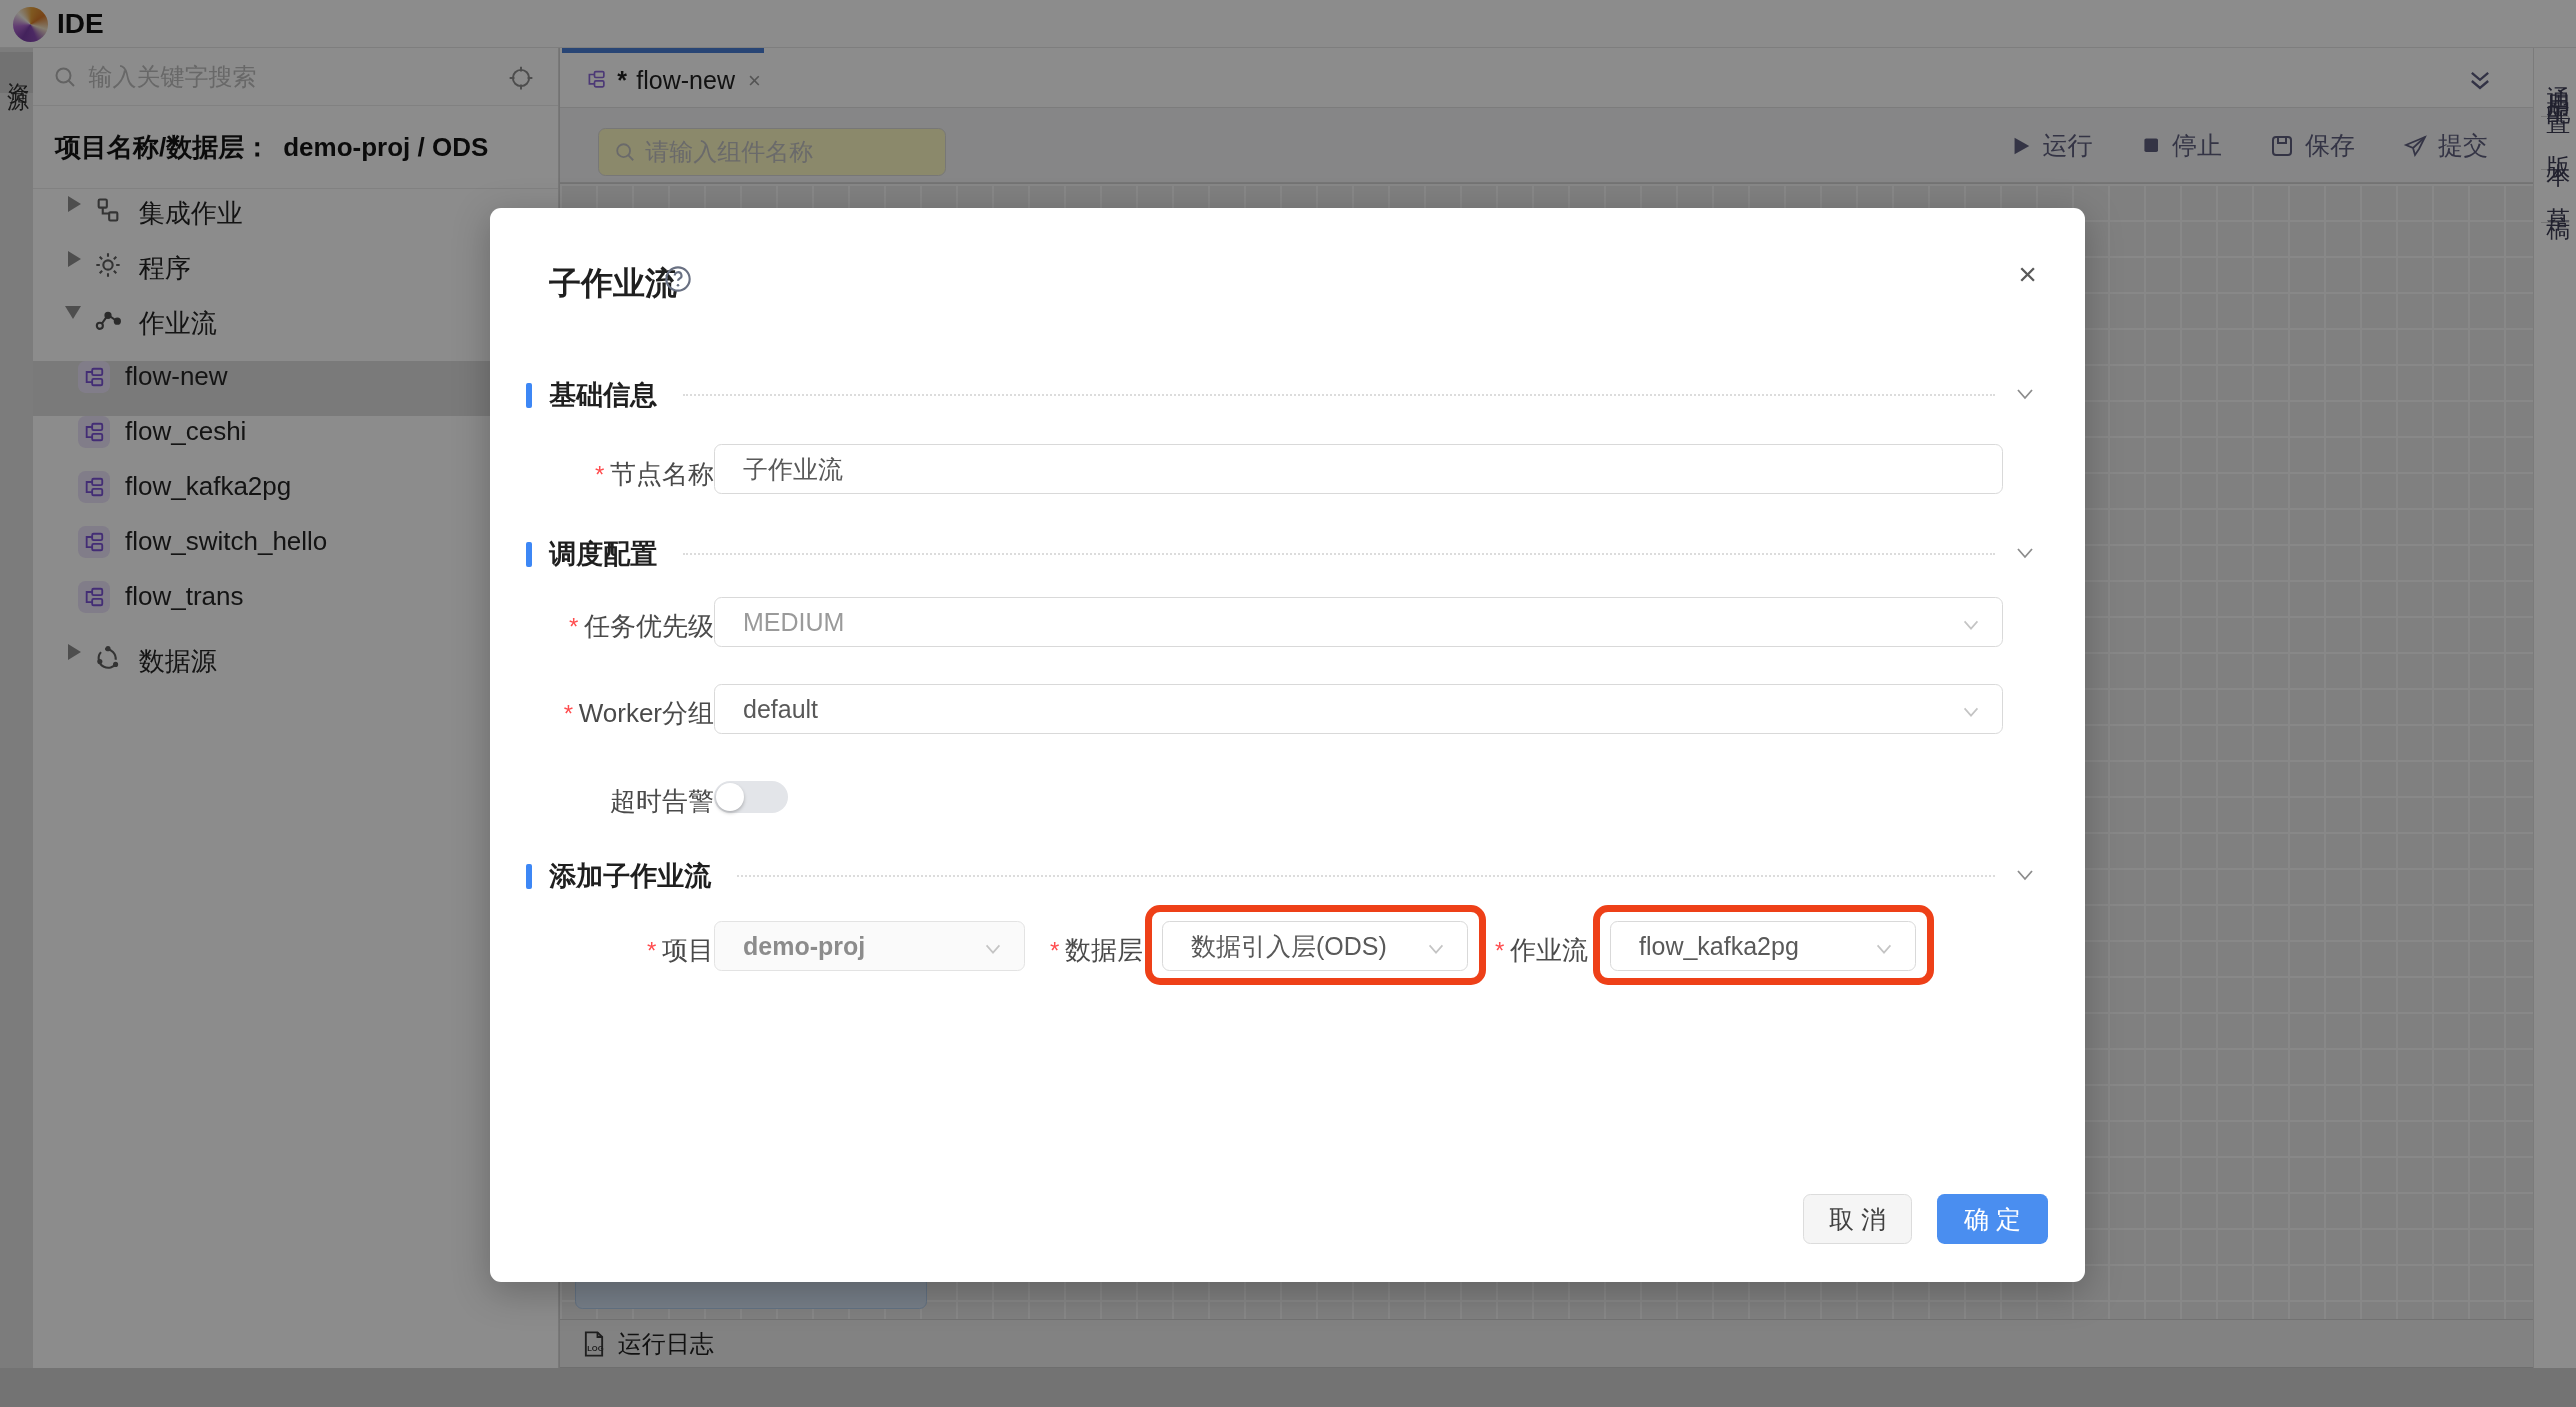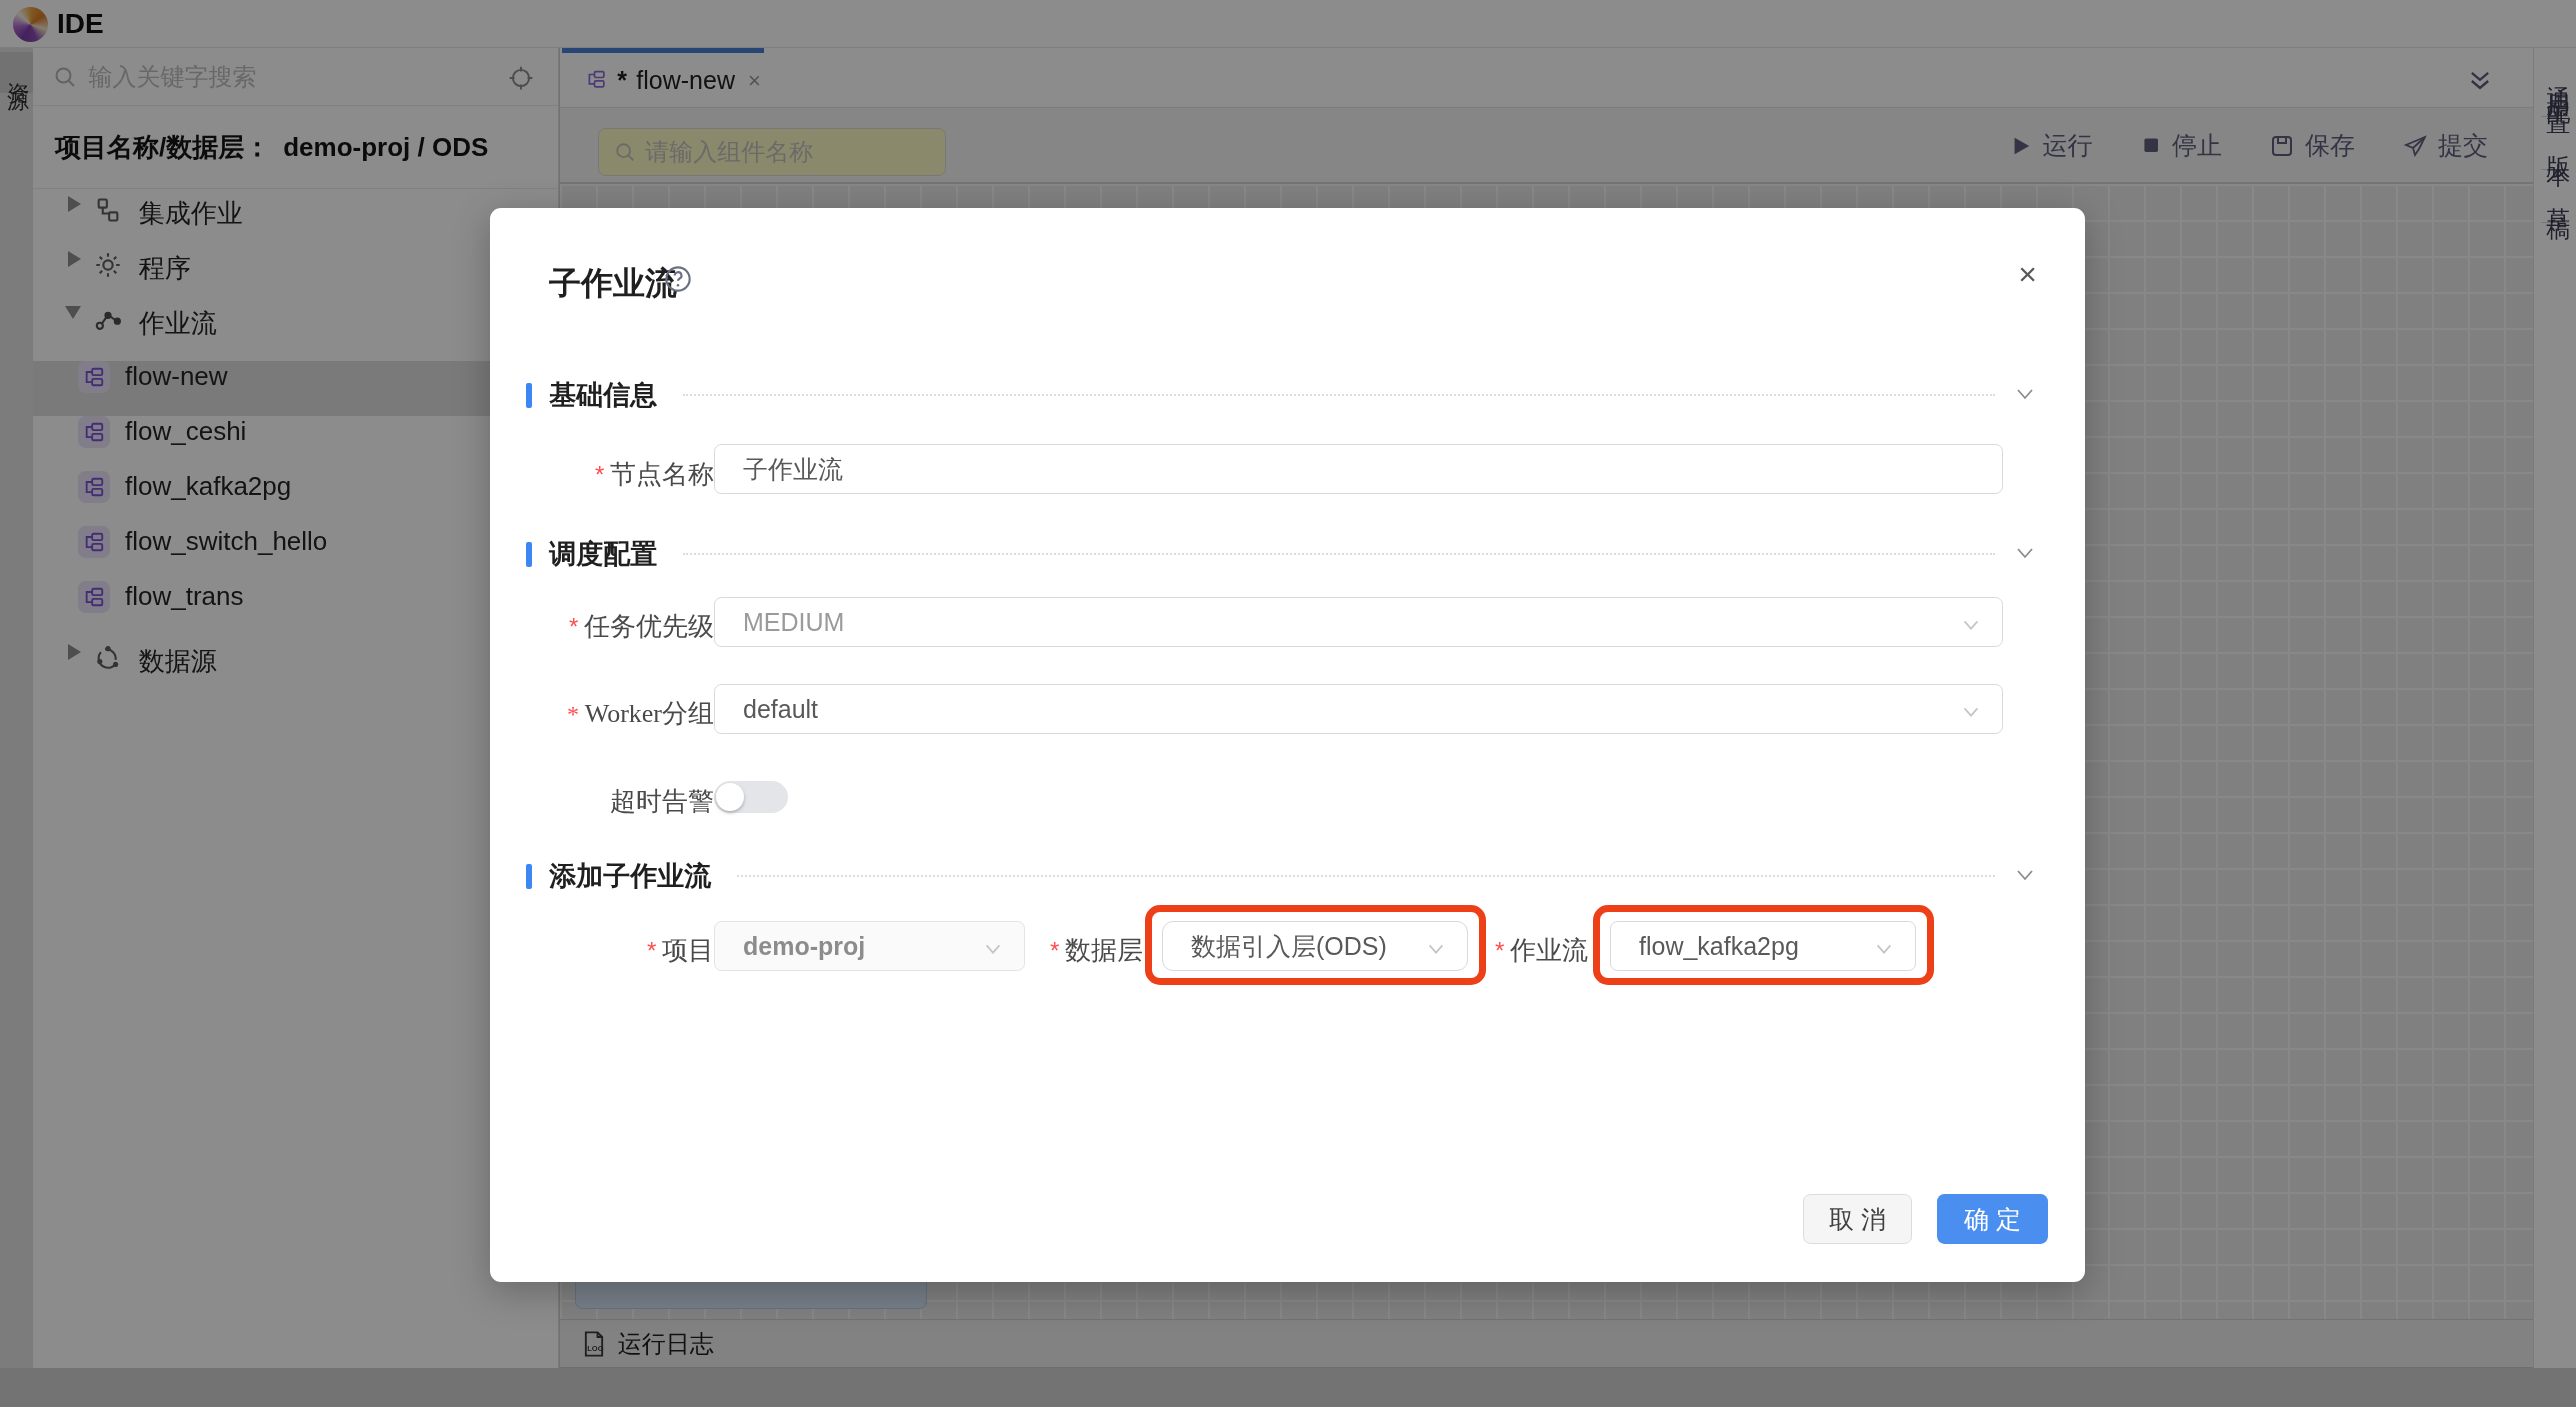--- a/index.html
+++ b/index.html
@@ -378,21 +378,21 @@
     <span class="req">*</span><span>任务优先级</span>
   </div>
   <div class="ctrl" style="top:389px; width:1289px;">
     <span class="cv" style="color:#9a9a9a;">MEDIUM</span>
     <span class="chev">
       <svg width="22" height="22" viewBox="0 0 24 24" fill="none" stroke="currentColor" stroke-width="1.8">
           <polyline points="5,8 12,16 19,8"></polyline>
         </svg>
     </span>
   </div>
-  <div class="flabel" style="top:488px; left:13px;font-family:Liberation Serif, serif;">
+  <div class="flabel" style="top:488px; left:13px;">
     <span class="req">*</span><span>Worker分组</span>
   </div>
   <div class="ctrl" style="top:476px; width:1289px;">
     <span class="cv">default</span>
     <span class="chev">
       <svg width="22" height="22" viewBox="0 0 24 24" fill="none" stroke="currentColor" stroke-width="1.8">
           <polyline points="5,8 12,16 19,8"></polyline>
         </svg>
     </span>
   </div>
@@ -421,21 +421,21 @@
     <span class="chev">
       <svg width="22" height="22" viewBox="0 0 24 24" fill="none" stroke="currentColor" stroke-width="1.8">
           <polyline points="5,8 12,16 19,8"></polyline>
         </svg>
     </span>
   </div>
 
   <div class="flabel" style="top:725px; left:519px; width:134px;">
     <span class="req">*</span><span>数据层</span>
   </div>
-  <div class="ctrl" style="top:713px; left:672px; width:306px;border-radius:11px;">
+  <div class="ctrl" style="top:713px; left:672px; width:306px;">
     <span class="cv">数据引入层(ODS)</span>
     <span class="chev">
       <svg width="22" height="22" viewBox="0 0 24 24" fill="none" stroke="currentColor" stroke-width="1.8">
           <polyline points="5,8 12,16 19,8"></polyline>
         </svg>
     </span>
   </div>
   <div class="redbox" style="left:655px; width:341px;"></div>
 
   <div class="flabel" style="top:725px; left:964px; width:134px;">

